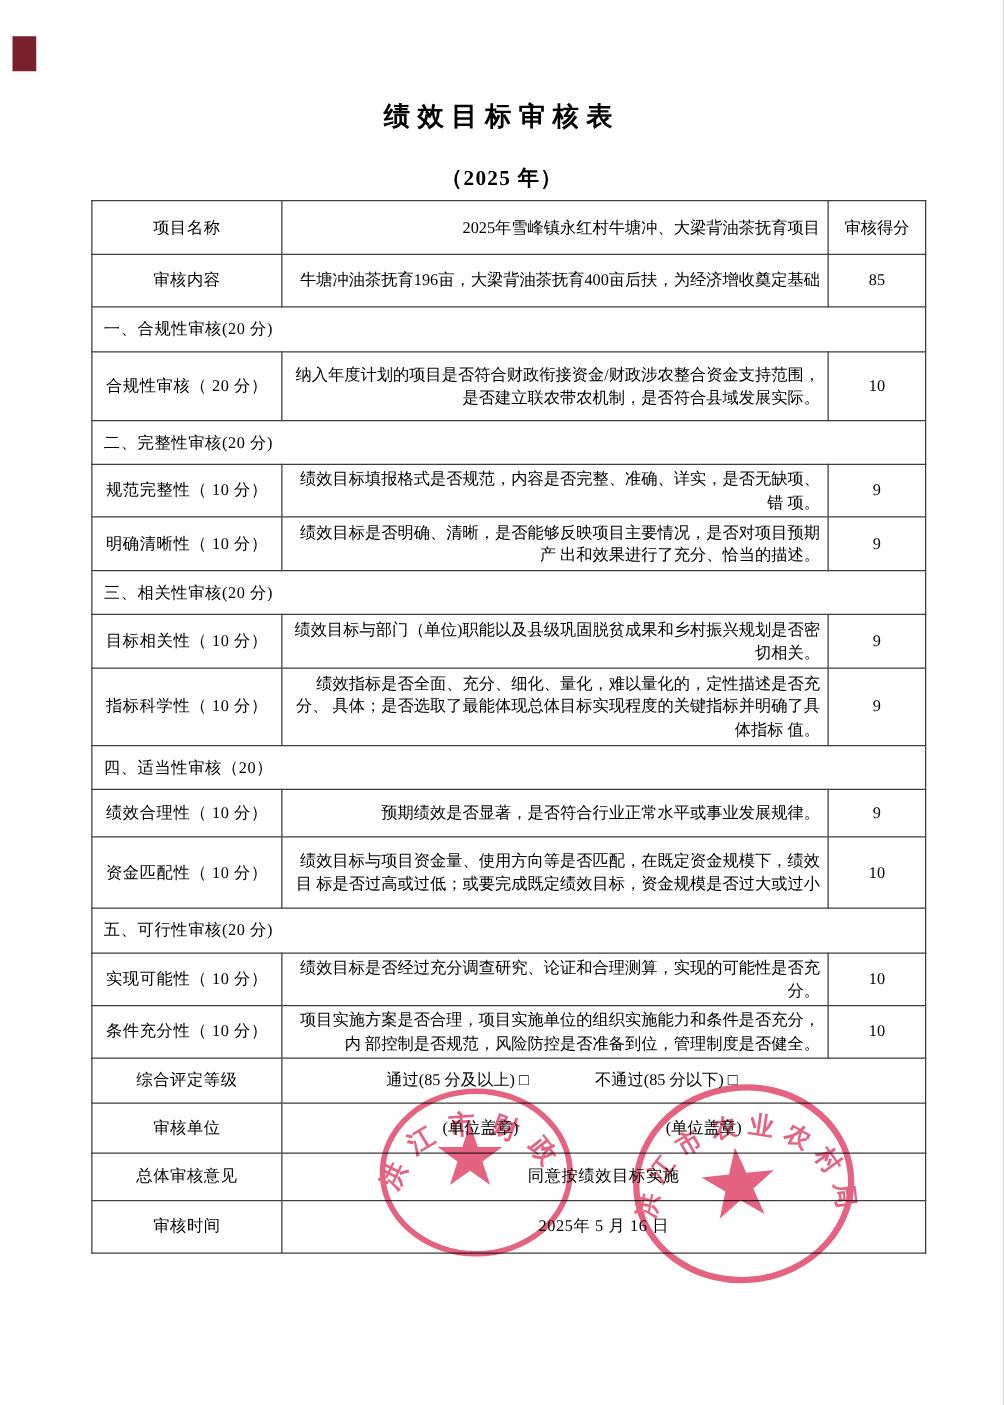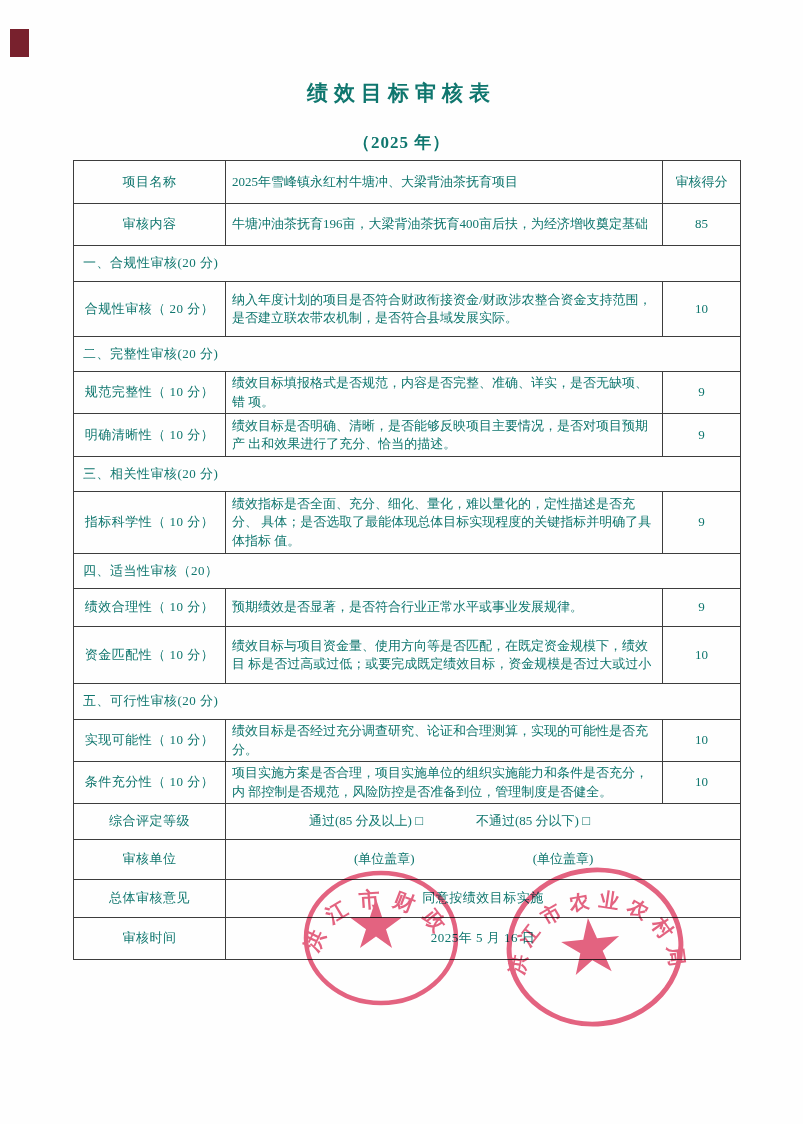--- a/index.html
+++ b/index.html
@@ -1,35 +1,35 @@
 <!DOCTYPE html>
 <html><head>
 <meta charset="utf-8">
 <style>
   html,body{margin:0;padding:0;background:#9a9a9a;}
   .sheet{
     position:relative;width:803px;height:1124px;background:#fefefe;
     overflow:hidden;margin:0 auto;
-    font-family:"Liberation Serif","DejaVu Serif",serif;color:#0f766e;
+    font-family:"Liberation Serif","DejaVu Serif",serif;color:#000000;
   }
   .corner-mark{position:absolute;left:10px;top:29px;width:19px;height:28px;}
   .doc-title{position:absolute;top:79px;left:0;width:100%;text-align:center;
     font-size:21px;font-weight:bold;letter-spacing:6px;}
   .doc-year{position:absolute;top:131px;left:0;width:100%;text-align:center;
     font-size:17px;font-weight:bold;letter-spacing:1px;}
   #review-table{
     position:absolute;left:73px;top:160px;width:667px;
     border-collapse:collapse;table-layout:fixed;border:1px solid #ef4444;
   }
   #review-table td{
     border:1.6px solid #3d3d3d;font-size:13px;line-height:1.42;
     overflow:hidden;vertical-align:middle;padding:0;
   }
   .cell-label{text-align:center;font-size:13.5px;letter-spacing:0.5px;}
-  .cell-content{text-align:left;padding:1px 6px !important;}
+  .cell-content{text-align:right;padding:1px 6px !important;}
   .cell-score{text-align:center;font-size:13.5px;}
   .section-cell{text-align:left;padding-left:9px !important;font-size:13.5px;letter-spacing:0.5px;}
   .cell-wide{text-align:center;letter-spacing:0.5px;}
   .cell-pair .pair-box{display:flex;align-items:center;}
   .pair-options .pair-a{margin-left:83px;text-align:right;}
   .pair-options .pair-b{margin-left:53px;}
   .pair-seals .pair-a{margin-left:128px;}
   .pair-seals .pair-b{margin-left:118px;}
   .stamp{position:absolute;mix-blend-mode:multiply;opacity:0.85;pointer-events:none;}
   #stamp-finance{left:299px;top:866px;width:164px;height:144px;}
@@ -78,20 +78,25 @@
           <td class="cell-content">绩效目标填报格式是否规范，内容是否完整、准确、详实，是否无缺项、错 项。</td>
           <td class="cell-score">9</td>
         </tr>
         <tr style="height: 43px;">
           <td class="cell-label">明确清晰性（ 10 分）</td>
           <td class="cell-content">绩效目标是否明确、清晰，是否能够反映项目主要情况，是否对项目预期产 出和效果进行了充分、恰当的描述。</td>
           <td class="cell-score">9</td>
         </tr>
         <tr style="height: 35px;">
           <td class="section-cell" colspan="3">三、相关性审核(20 分)</td>
+        </tr>
+        <tr style="height: 43px;">
+          <td class="cell-label">目标相关性（ 10 分）</td>
+          <td class="cell-content">绩效目标与部门（单位)职能以及县级巩固脱贫成果和乡村振兴规划是否密切相关。</td>
+          <td class="cell-score">9</td>
         </tr>
         <tr style="height: 62px;">
           <td class="cell-label">指标科学性（ 10 分）</td>
           <td class="cell-content">绩效指标是否全面、充分、细化、量化，难以量化的，定性描述是否充分、 具体；是否选取了最能体现总体目标实现程度的关键指标并明确了具体指标 值。</td>
           <td class="cell-score">9</td>
         </tr>
         <tr style="height: 35px; margin-left: 16px;">
           <td class="section-cell" colspan="3">四、适当性审核（20）</td>
         </tr>
         <tr style="height: 38px;">

